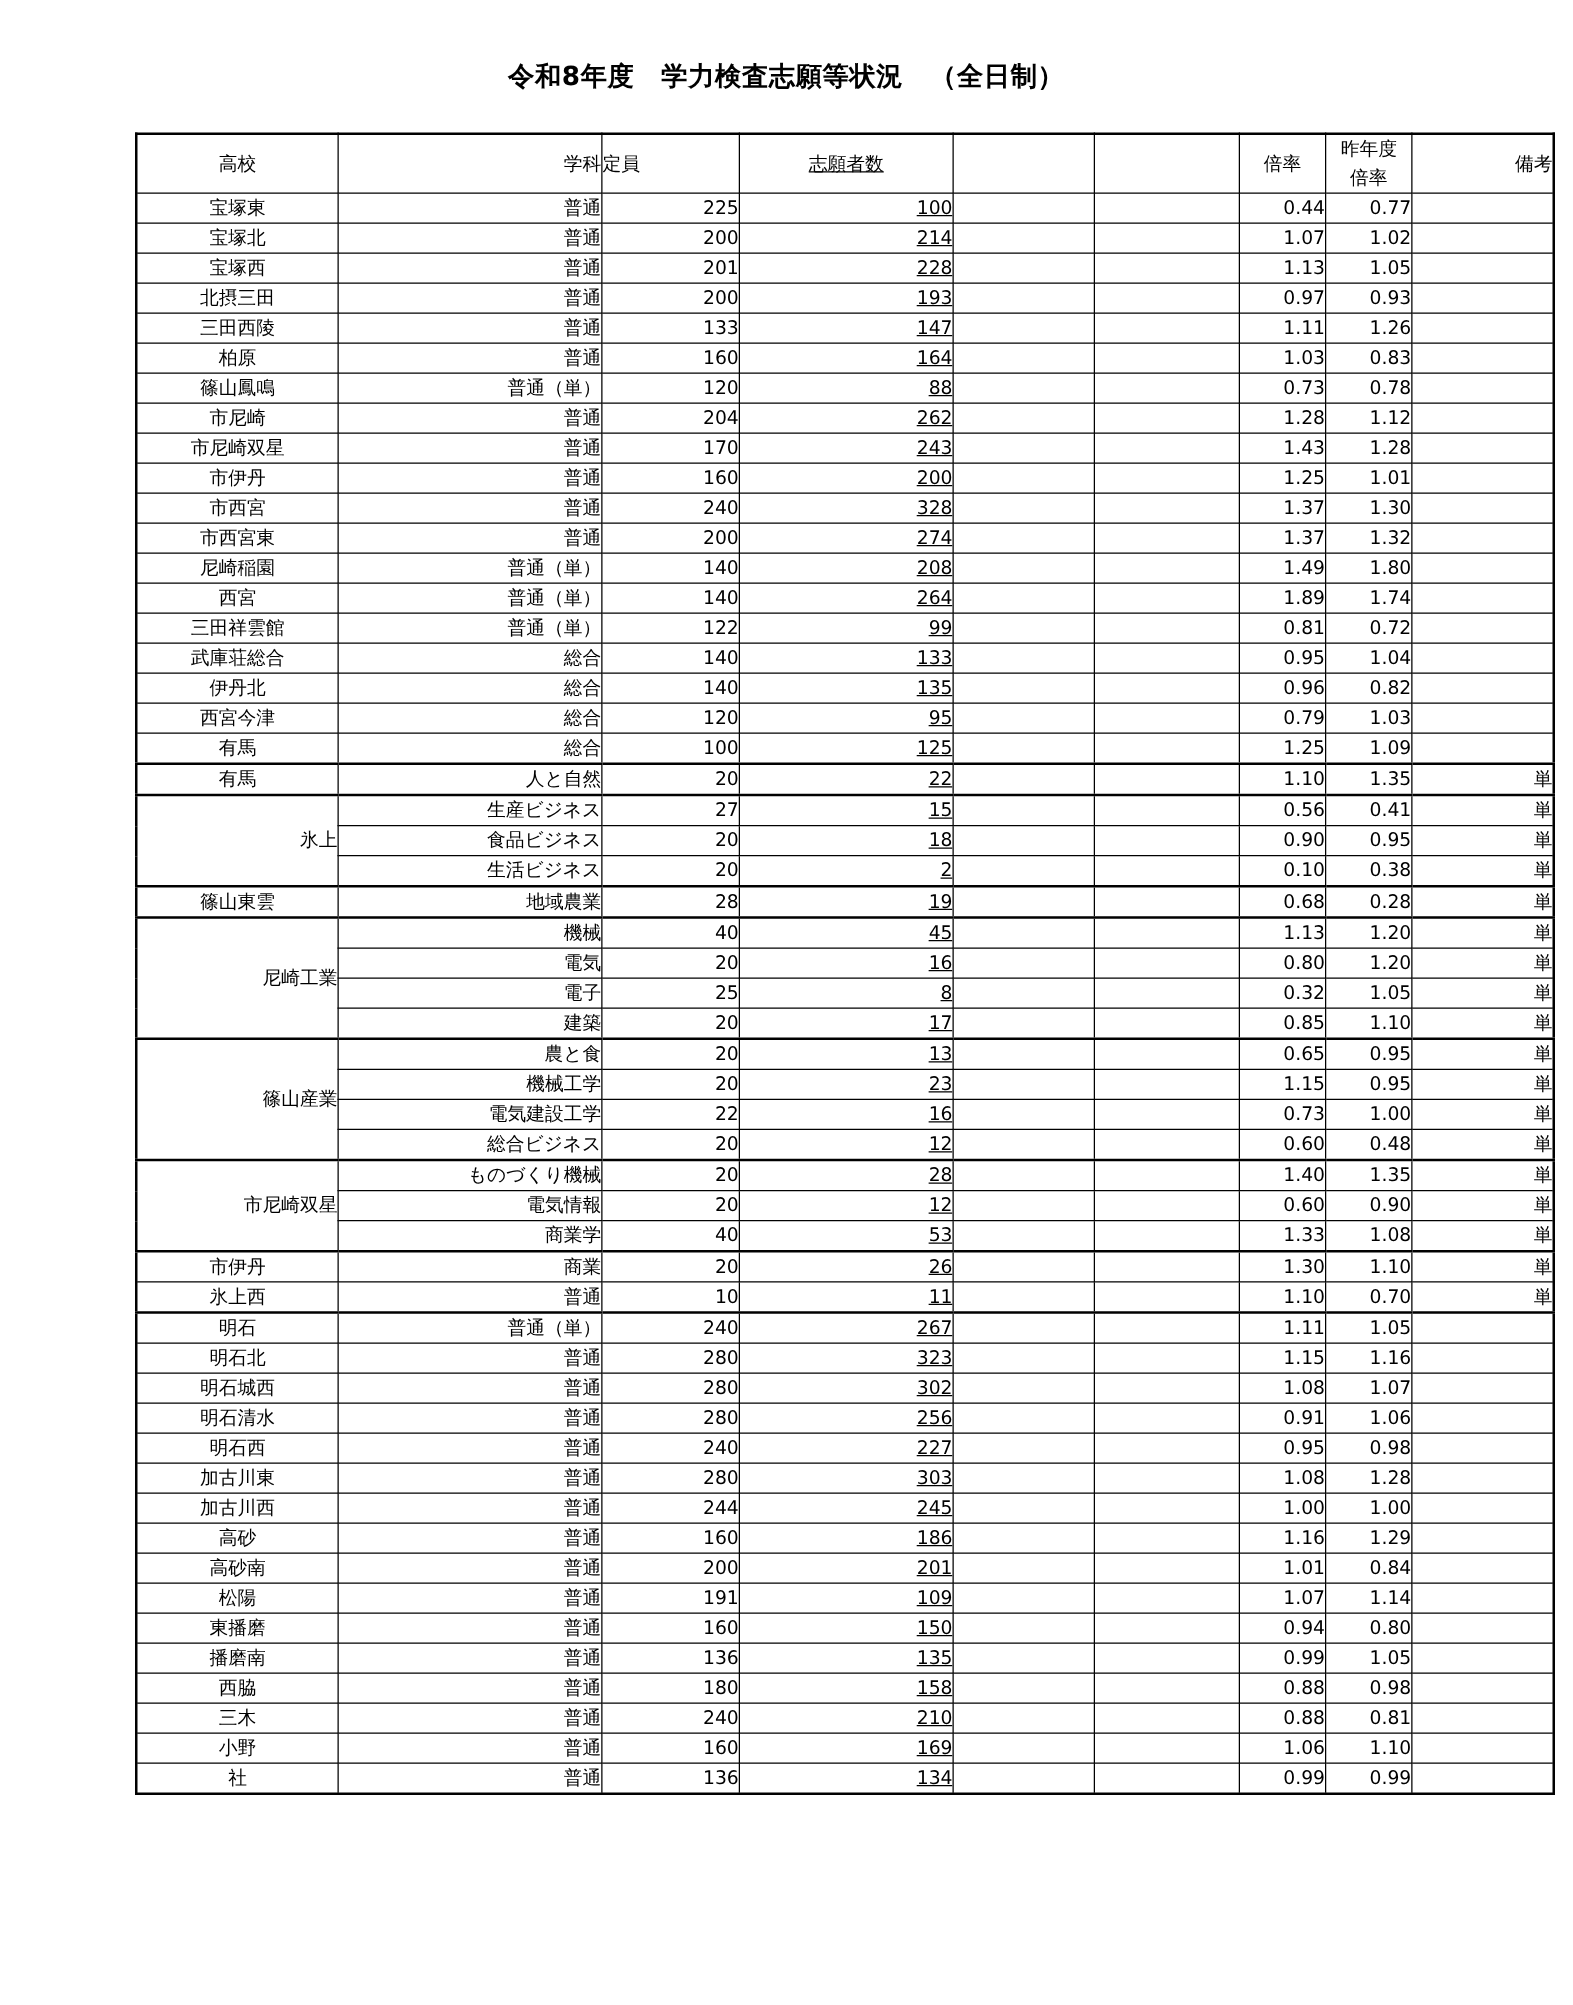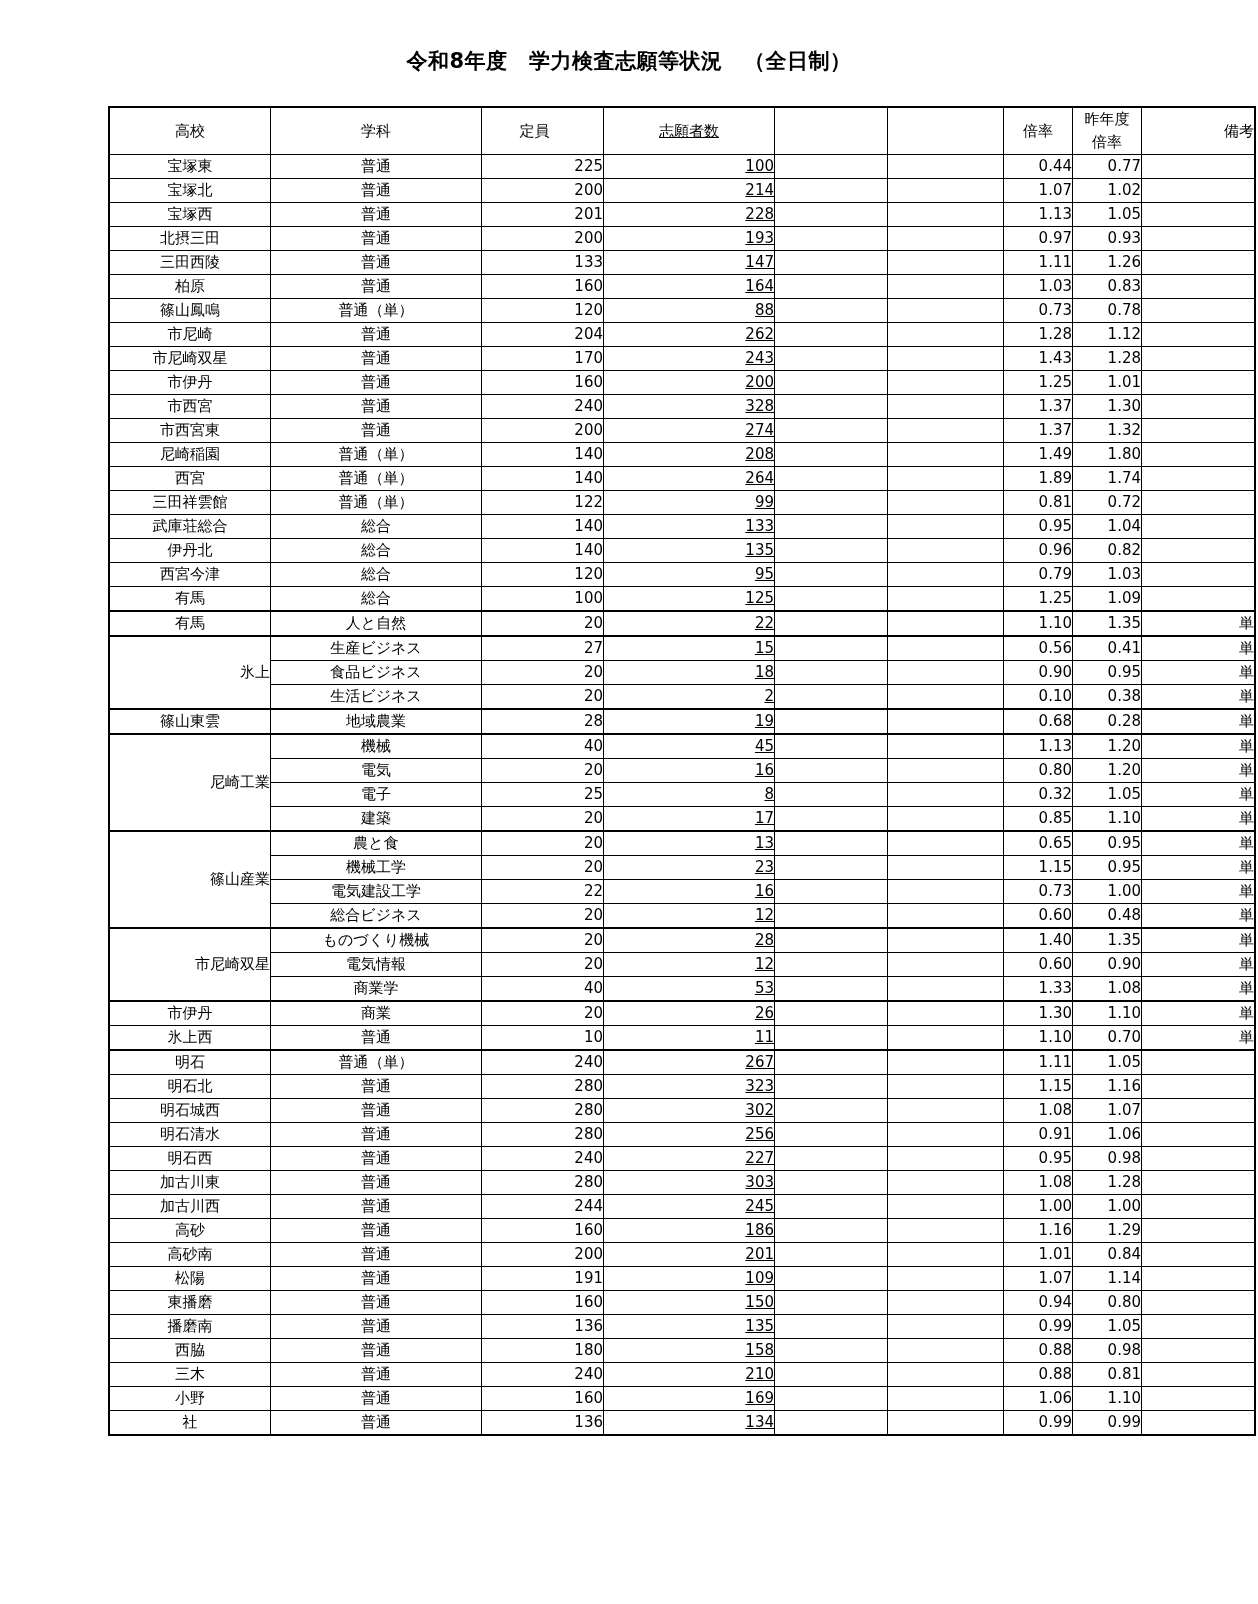--- a/index.html
+++ b/index.html
@@ -62,21 +62,21 @@
   .c-cap     { width: 105px; text-align: right;  padding-right: 6px; }
   .c-app     { width: 170px; text-align: right;  padding-right: 6px; text-decoration: underline; }
   .c-e1      { width: 112px; }
   .c-e2      { width: 115px; }
   .c-rate    { width:  68px; text-align: right;  padding-right: 6px; }
   .c-prev    { width:  68px; text-align: right;  padding-right: 6px; }
   .c-note    { width: 112px; text-align: right; }
 
   
   .c-school { border-right: 2px solid #000; }
-  .c-course { border-right: 2px solid #000; }
+  .c-course { border-right: 2px solid #000; text-align: right; }
   .c-cap    { border-right: 2px solid #000; }
   .c-app    { border-right: 2px solid #000; }
   .c-e1     { border-right: 2px solid #000; }
   .c-e2     { border-right: 2px solid #000; }
   .c-rate   { border-right: 2px solid #000; }
   .c-prev   { border-right: 2px solid #000; margin-left: 22px; }
 
   thead td {
     height: 56px;
     line-height: 1.15;
@@ -100,21 +100,21 @@
 <body>
 
 <div id="page-title">令和8年度　学力検査志願等状況　（全日制）</div>
 
 <div id="table-wrap">
   <table class="grid">
     <thead>
       <tr>
         <td class="c-school">高校</td>
         <td class="c-course">学科</td>
-        <td class="c-cap" style="text-align:center;padding-right:16px">定員</td>
+        <td class="c-cap" style="text-align:left;padding-right:4px">定員</td>
         <td class="c-app" style="text-align:center;padding-right:0">志願者数</td>
         <td class="c-e1"></td>
         <td class="c-e2"></td>
         <td class="c-rate" style="text-align:center;padding-right:0">倍率</td>
         <td class="c-prev" style="text-align:center;padding-right:0">
             <span class="two-line">昨年度
 倍率</span>
           </td>
         <td class="c-note">備考</td>
       </tr>

